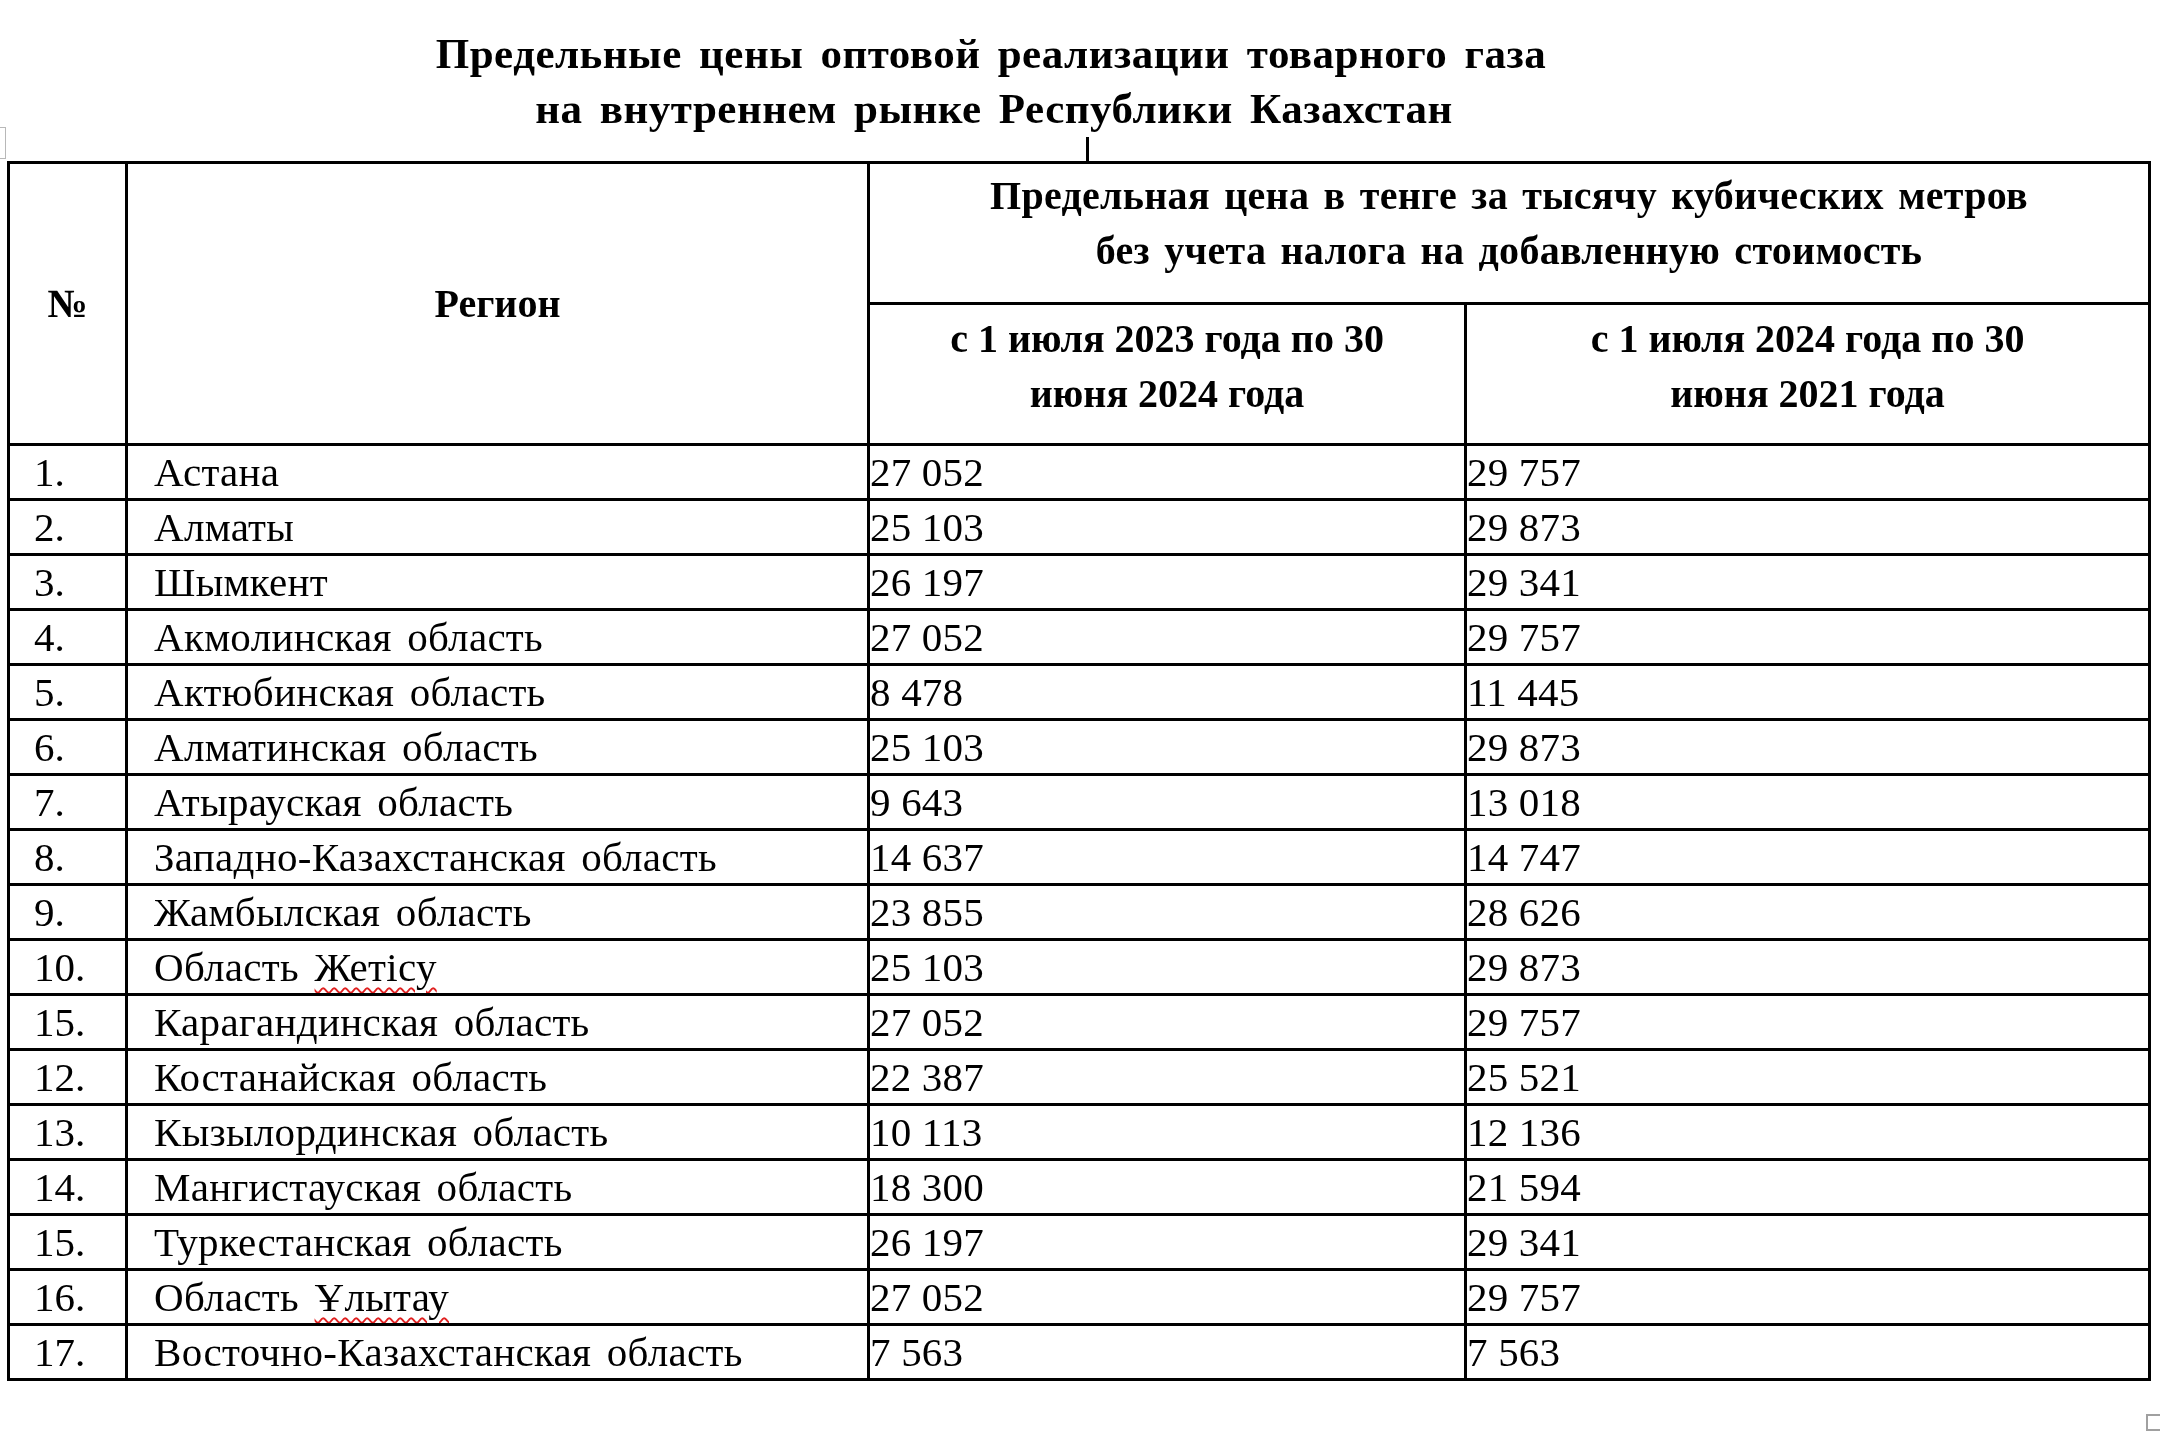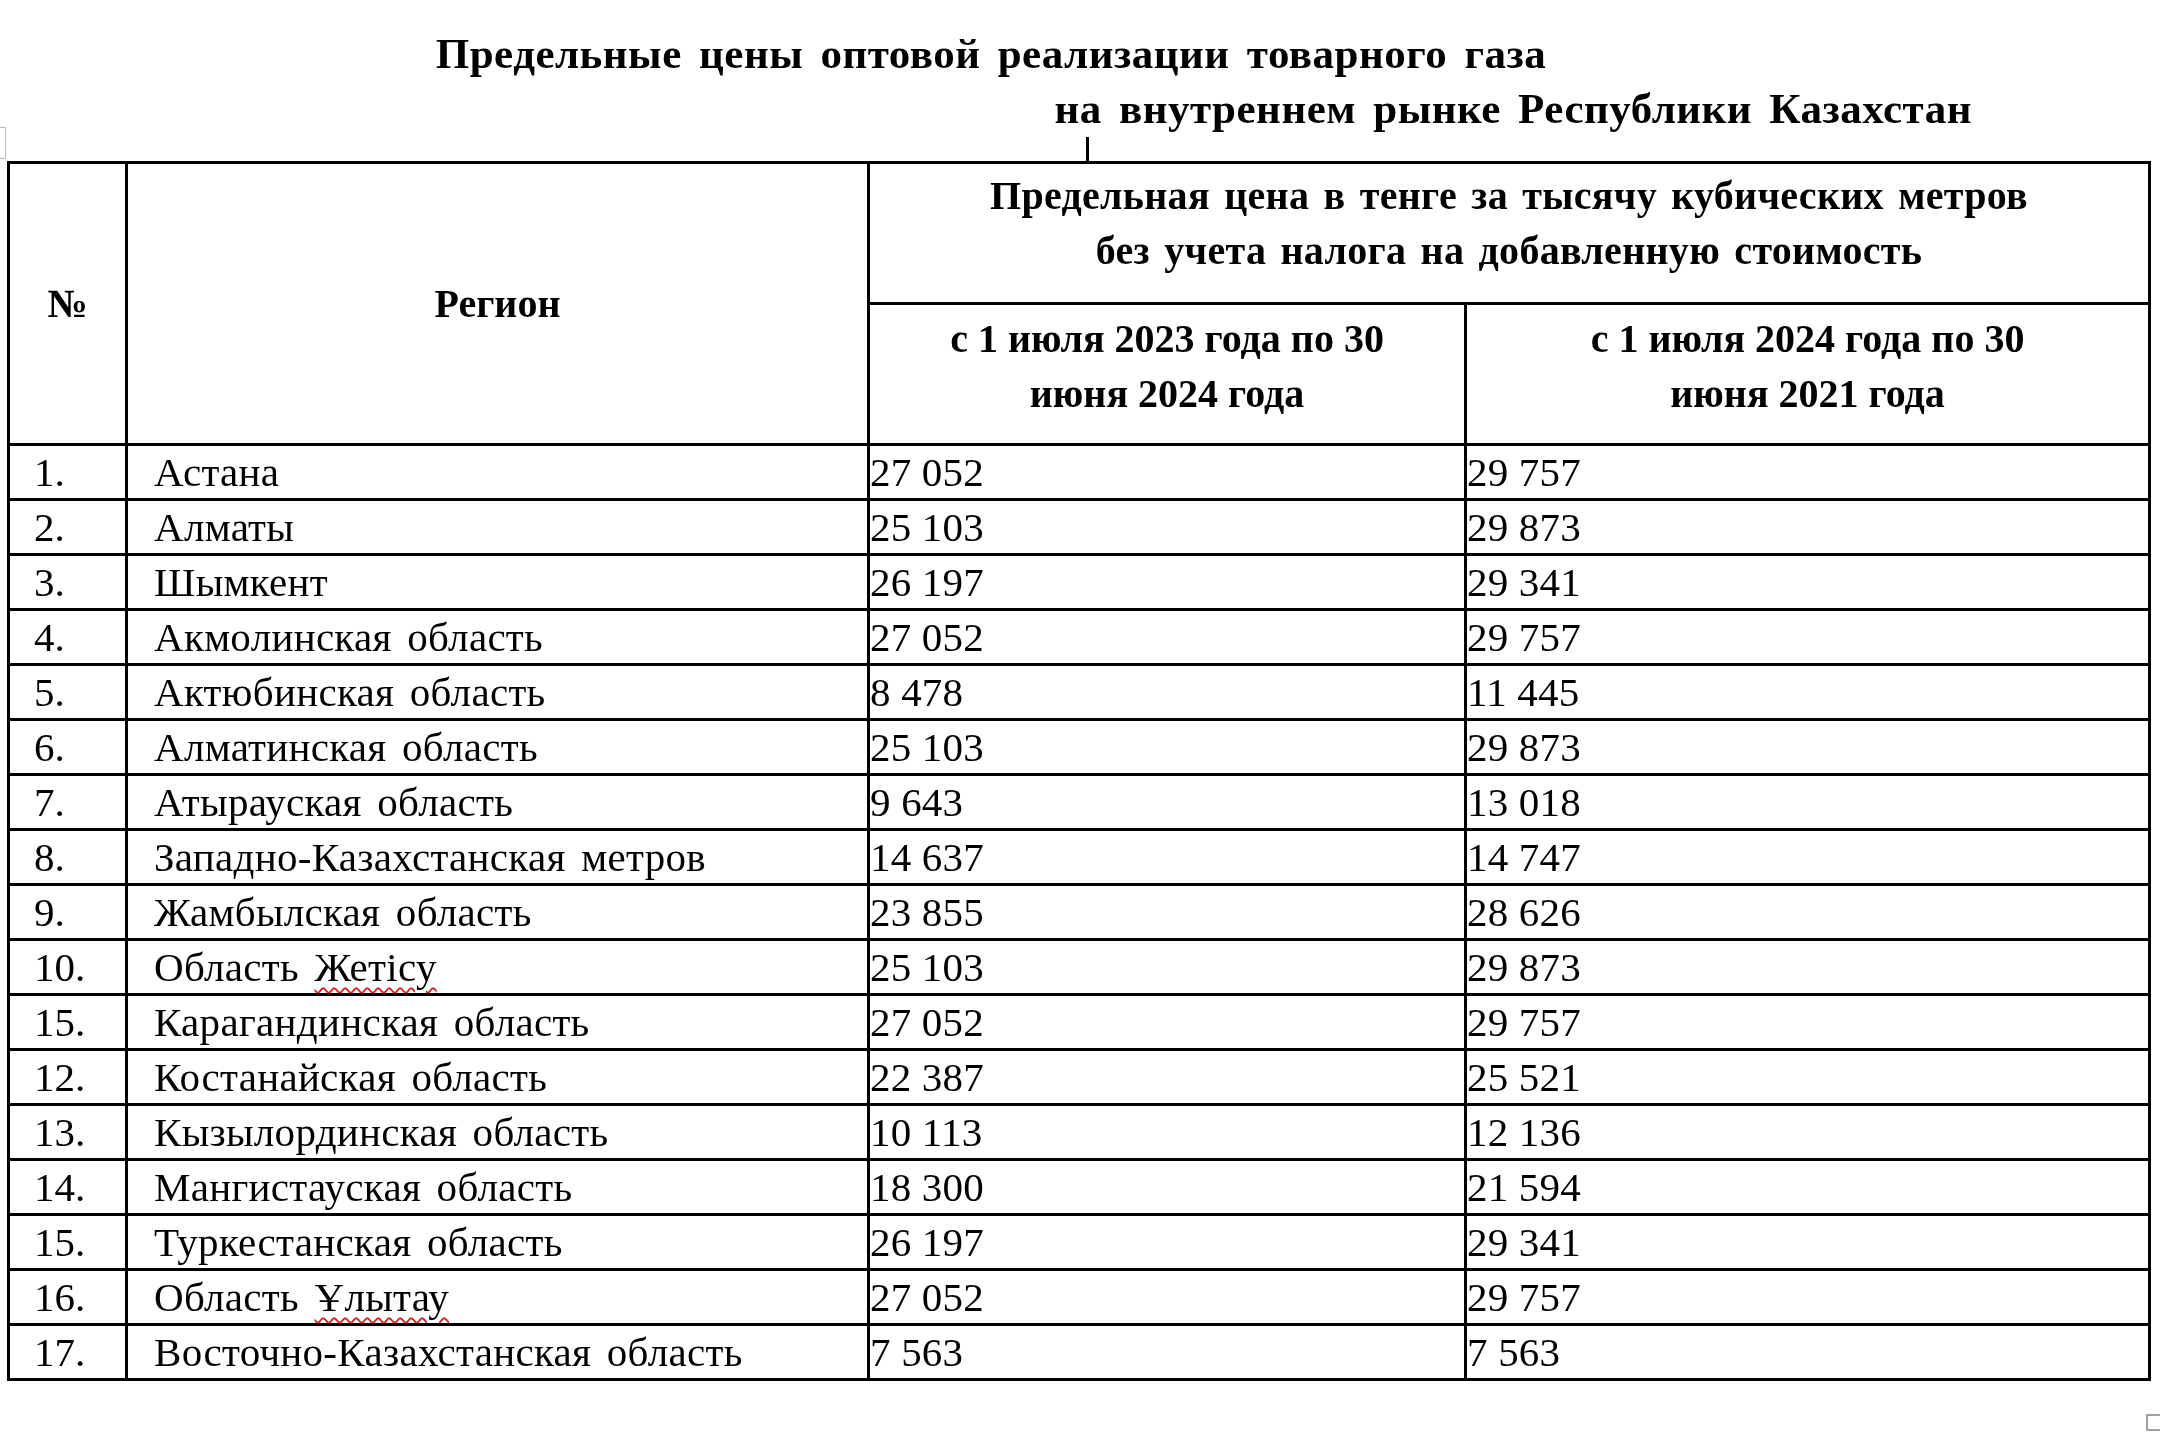--- a/index.html
+++ b/index.html
@@ -22,21 +22,21 @@
       width: 1972px;
       text-align: center;
       font-weight: bold;
       font-size: 43px;
       line-height: 55px;
       letter-spacing: 0.5px;
       word-spacing: 6px;
     }
     .title-line { display: block; }
     .title-line.l1 { padding-left: 10px; }
-    .title-line.l2 { padding-left: 16px; text-align: right; }
+    .title-line.l2 { padding-left: 16px; }
 
     .corner-handle-tl {
       position: absolute;
       left: 0; top: 127px;
       width: 5px; height: 30px;
       border: 1px solid #b8b8b8;
       border-left: none;
       background: #fff;
     }
     .cursor-tick {
@@ -200,21 +200,21 @@
       <td class="val p2">29 873</td>
     </tr>
     <tr>
       <td class="num">7.</td>
       <td class="region">Атырауская область</td>
       <td class="val p1">9 643</td>
       <td class="val p2">13 018</td>
     </tr>
     <tr>
       <td class="num">8.</td>
-      <td class="region">Западно-Казахстанская метров</td>
+      <td class="region">Западно-Казахстанская область</td>
       <td class="val p1">14 637</td>
       <td class="val p2">14 747</td>
     </tr>
     <tr>
       <td class="num">9.</td>
       <td class="region">Жамбылская область</td>
       <td class="val p1">23 855</td>
       <td class="val p2">28 626</td>
     </tr>
     <tr>

